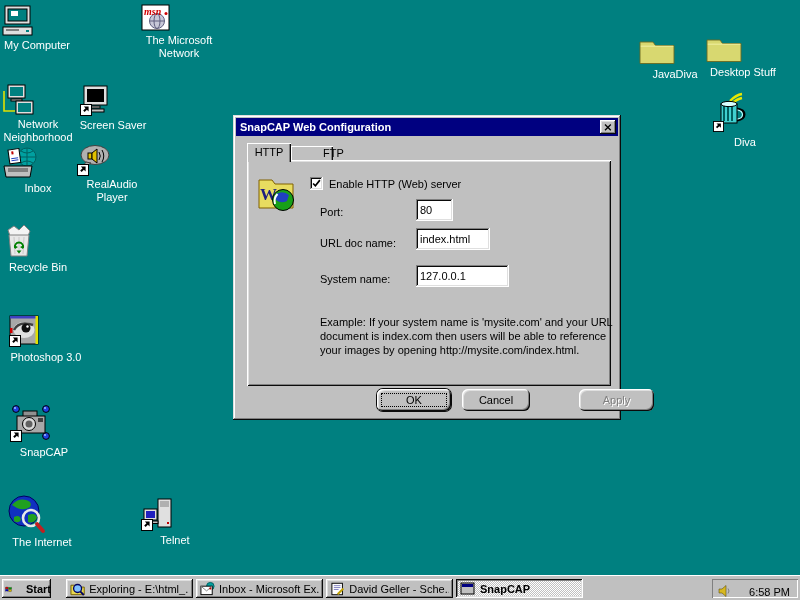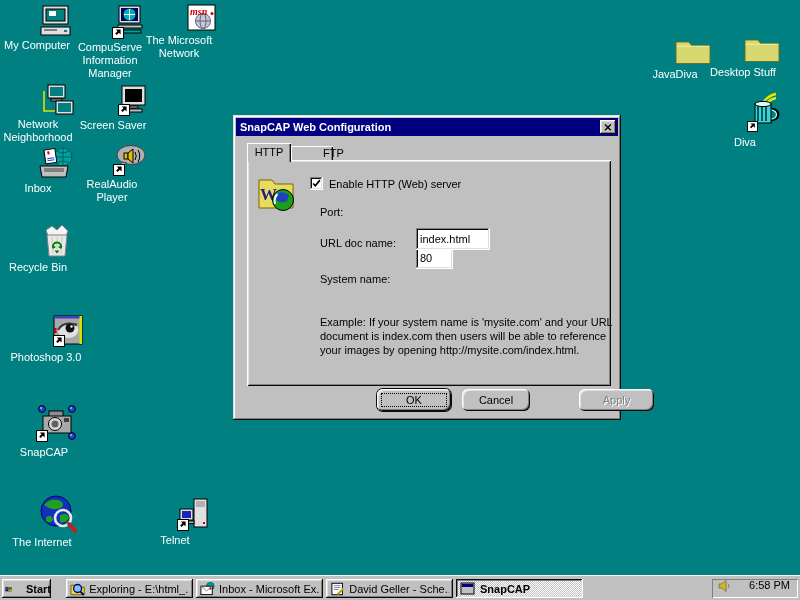--- a/index.html
+++ b/index.html
@@ -7,21 +7,21 @@
   body { font-family:"Liberation Sans", sans-serif; font-size:11px; }
   #screen { position:relative; width:800px; height:600px; background:#008080; overflow:hidden; }
 
   
   .raised-win { background:#c0c0c0;
     box-shadow: inset -1px -1px 0 #0a0a0a, inset 1px 1px 0 #dfdfdf, inset -2px -2px 0 #808080, inset 2px 2px 0 #ffffff; }
   .btn { background:#c0c0c0; border:none; font-family:"Liberation Sans",sans-serif; font-size:11px; color:#000;
     box-shadow: inset -1px -1px 0 #0a0a0a, inset 1px 1px 0 #ffffff, inset -2px -2px 0 #808080, inset 2px 2px 0 #dfdfdf; }
 
   
-  .dicon { position:absolute; display:flex; flex-direction:column; align-items:flex-end; gap:2px; cursor:default; }
+  .dicon { position:absolute; display:flex; flex-direction:column; align-items:flex-start; gap:2px; cursor:default; }
   .dicon .lbl { color:#fff; text-align:center; line-height:13px; width:100%; }
 
   
   .dialog { position:absolute; left:233px; top:115px; width:388px; height:305px; z-index:5; }
   .titlebar { position:absolute; left:3px; top:3px; right:3px; height:18px; background:#000080;
     display:flex; align-items:center; padding-left:4px; }
   .titlebar .ttext { color:#fff; font-weight:bold; }
   .closebtn { position:absolute; right:2px; top:2px; width:16px; height:14px; display:flex; align-items:center; justify-content:center; padding:0; }
   .tab { position:absolute; background:#c0c0c0; text-align:center; padding-top:3px;
     box-shadow: inset 1px 0 0 #ffffff, inset 0 1px 0 #ffffff, inset -1px 0 0 #0a0a0a, inset -2px 0 0 #808080; }
@@ -46,21 +46,21 @@
   .taskbar { position:absolute; left:0; top:575px; width:800px; height:25px; background:#c0c0c0;
     box-shadow: inset 0 1px 0 #ffffff; z-index:10; }
   .startbtn { position:absolute; left:2px; top:4px; width:49px; height:19px; display:flex; align-items:center; gap:14px; padding-left:3px; font-weight:bold; }
   .taskbtn { position:absolute; top:4px; width:127px; height:19px; display:flex; align-items:center; gap:4px; padding:0 4px; overflow:hidden; }
   .taskbtn .tlabel { white-space:nowrap; overflow:hidden; }
   .task-active { font-weight:bold;
     box-shadow: inset -1px -1px 0 #ffffff, inset 1px 1px 0 #0a0a0a, inset -2px -2px 0 #dfdfdf, inset 2px 2px 0 #808080;
     background-image: conic-gradient(#ffffff 25%, #c0c0c0 0 50%, #ffffff 0 75%, #c0c0c0 0); background-size:2px 2px; }
   .tray { position:absolute; right:2px; top:4px; width:86px; height:19px; background:#c0c0c0;
     box-shadow: inset 1px 1px 0 #808080, inset -1px -1px 0 #ffffff;
-    display:flex; align-items:flex-start; justify-content:space-between; padding:0 8px 0 6px; }
+    display:flex; align-items:flex-end; justify-content:space-between; padding:0 8px 0 6px; }
 </style>
 </head>
 <body>
 
 <div id="screen">
 
   <svg width="0" height="0" style="position:absolute" aria-hidden="true">
     <symbol id="shortcut" viewBox="0 0 12 12">
       <rect x="0.5" y="0.5" width="11" height="11" fill="#fff" stroke="#000"></rect>
       <path d="M8.6,2.6 L8.6,7.4 L6.9,5.7 L4.6,8 L3.2,6.6 L5.5,4.3 L3.8,2.6 Z" fill="#000"></path>
@@ -72,32 +72,20 @@
       <rect x="4" y="1" width="25" height="18" fill="#dfdfdf" stroke="#000"></rect>
       <rect x="7" y="4" width="19" height="12" fill="#008080" stroke="#000"></rect>
       <rect x="10" y="6" width="7" height="5" fill="#fff"></rect>
       <rect x="2" y="22" width="29" height="8" fill="#dfdfdf" stroke="#000"></rect>
       <rect x="5" y="24" width="13" height="2" fill="#808080"></rect>
       <rect x="25" y="25" width="3" height="2" fill="#008080"></rect>
     </svg>
     <div class="lbl">My Computer</div>
   </div>
 
-  <div class="dicon" style="left:74px;top:5px;width:72px">
-    <svg width="34" height="34" viewBox="0 0 34 34">
-      <rect x="7" y="1" width="21" height="17" fill="#dfdfdf" stroke="#000"></rect>
-      <rect x="9" y="3" width="17" height="13" fill="#000060"></rect>
-      <circle cx="17.5" cy="9.5" r="6" fill="#00b0b0"></circle>
-      <path d="M12,9.5 h11 M17.5,4 v11" stroke="#fff" stroke-width="1"></path>
-      <rect x="6" y="20" width="24" height="3" fill="#c0c0c0" stroke="#000"></rect>
-      <rect x="11" y="25" width="18" height="3" fill="#00a0a0" stroke="#000"></rect>
-      <use href="#shortcut" x="0" y="22" width="12" height="12"></use>
-    </svg>
-    <div class="lbl">CompuServe Information Manager</div>
-  </div>
 
   <div class="dicon" style="left:141px;top:4px;width:76px">
     <svg width="30" height="28" viewBox="0 0 30 28">
       <rect x="1" y="1" width="27" height="25" fill="#fff" stroke="#000"></rect>
       <circle cx="16" cy="17" r="7.5" fill="#c8c8d8" stroke="#606080"></circle>
       <ellipse cx="16" cy="17" rx="3" ry="7.5" fill="none" stroke="#606080"></ellipse>
       <path d="M8.5,17 h15" stroke="#606080"></path>
       <text x="3" y="11" font-family="'Liberation Serif',serif" font-weight="bold" font-style="italic" font-size="10" fill="#d00000">msn</text>
       <circle cx="25" cy="9.5" r="1.5" fill="#d00000"></circle>
     </svg>
@@ -276,26 +264,27 @@
       </svg>
 
       <span class="chkbox">
         <svg width="9" height="9" viewBox="0 0 12 12">
           <path d="M1.5,6 L4.5,9 L10.5,1.5" stroke="#000" stroke-width="2.2" fill="none"></path>
         </svg>
       </span>
       <span class="flabel" style="left:82px;top:18px">Enable HTTP (Web) server</span>
 
       <span class="flabel" style="left:73px;top:46px">Port:</span>
-      <input class="field" style="left: 169px; top: 39px; width: 37px; height: 22px; margin-top: 48px;" value="80">
+      <input class="field" style="left: 169px; top: 39px; width: 37px; height: 22px;" value="80">
 
       <span class="flabel" style="left:73px;top:77px">URL doc name:</span>
       <input class="field" style="left: 169px; top: 68px; width: 74px; height: 22px;" value="index.html">
 
       <span class="flabel" style="left:73px;top:113px">System name:</span>
+      <input class="field" style="left: 169px; top: 105px; width: 93px; height: 22px;" value="127.0.0.1">
 
       <div class="example">Example: If your system name is 'mysite.com' and your URL document is index.com then users will be able to reference your images by opening http://mysite.com/index.html.</div>
     </div>
 
     <button class="btn dlgbtn btn-default" style="left:144px;width:74px">OK</button>
     <button class="btn dlgbtn" style="left:229px;width:68px">Cancel</button>
     <button class="btn dlgbtn btn-disabled" style="left:307px;width:75px">Apply</button>
   </div>
 
   <div class="taskbar">

